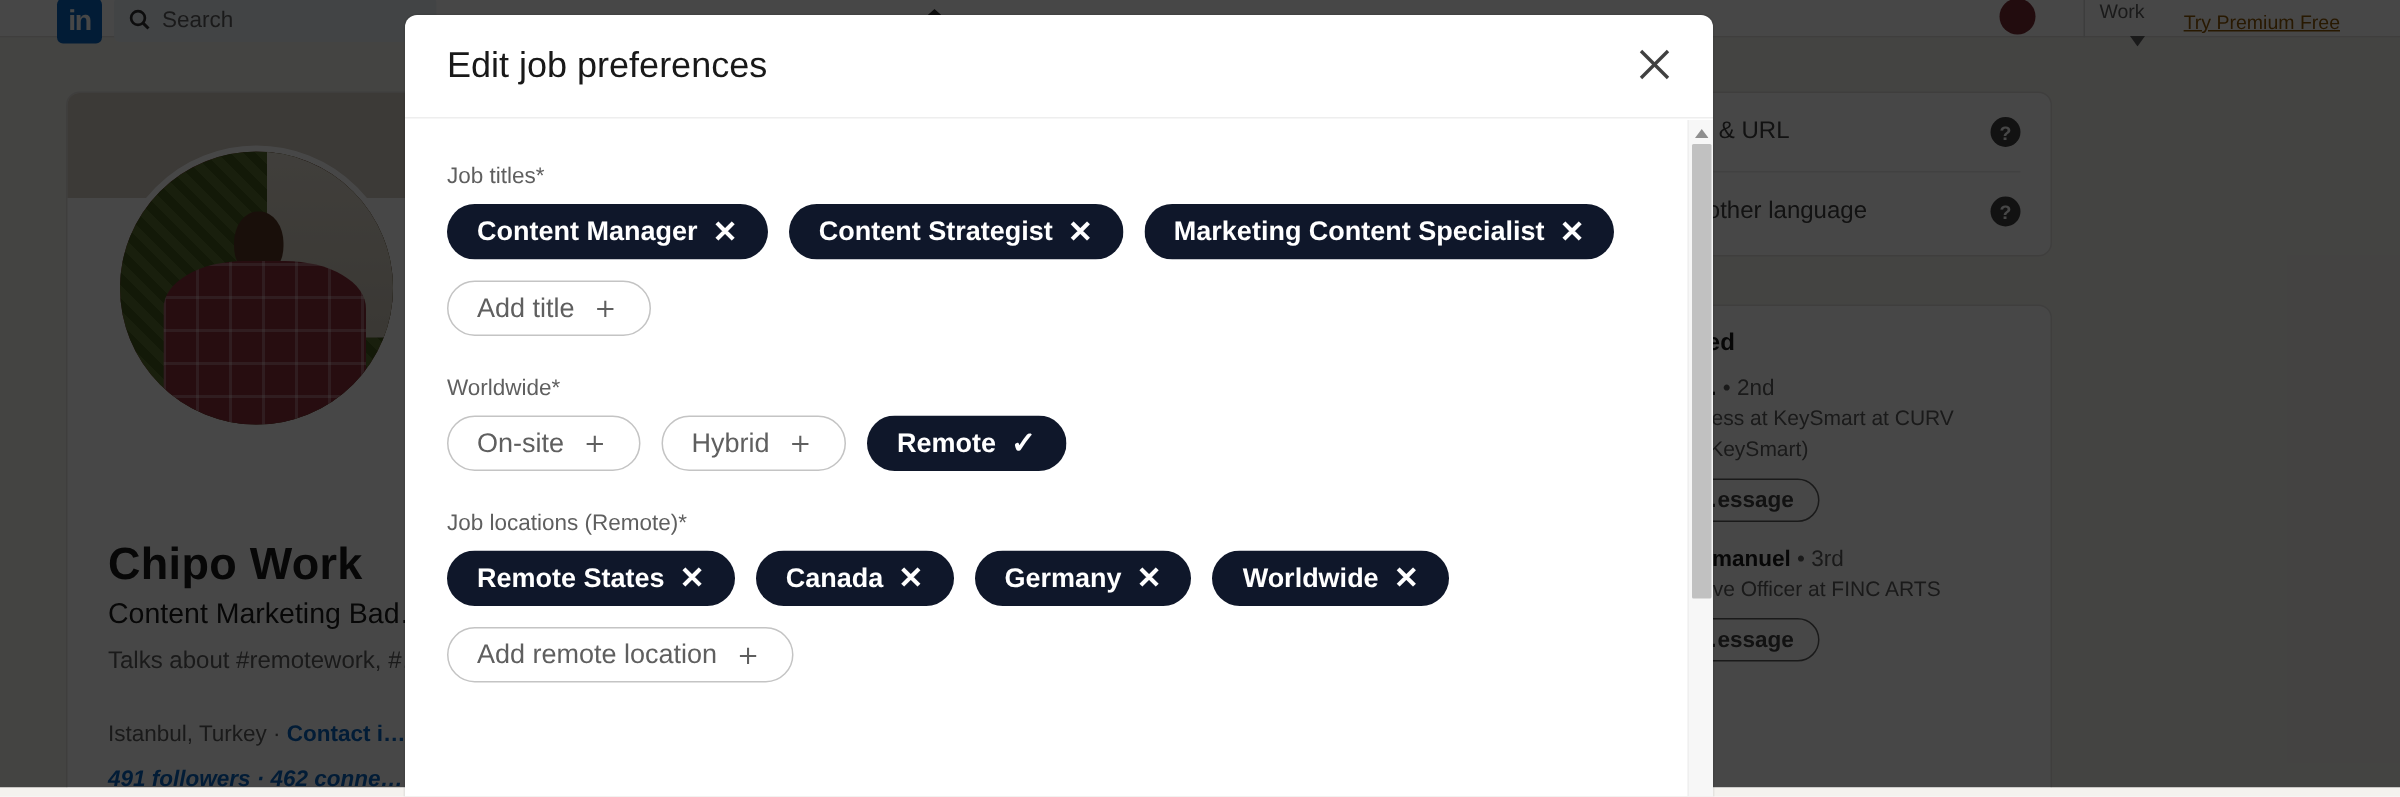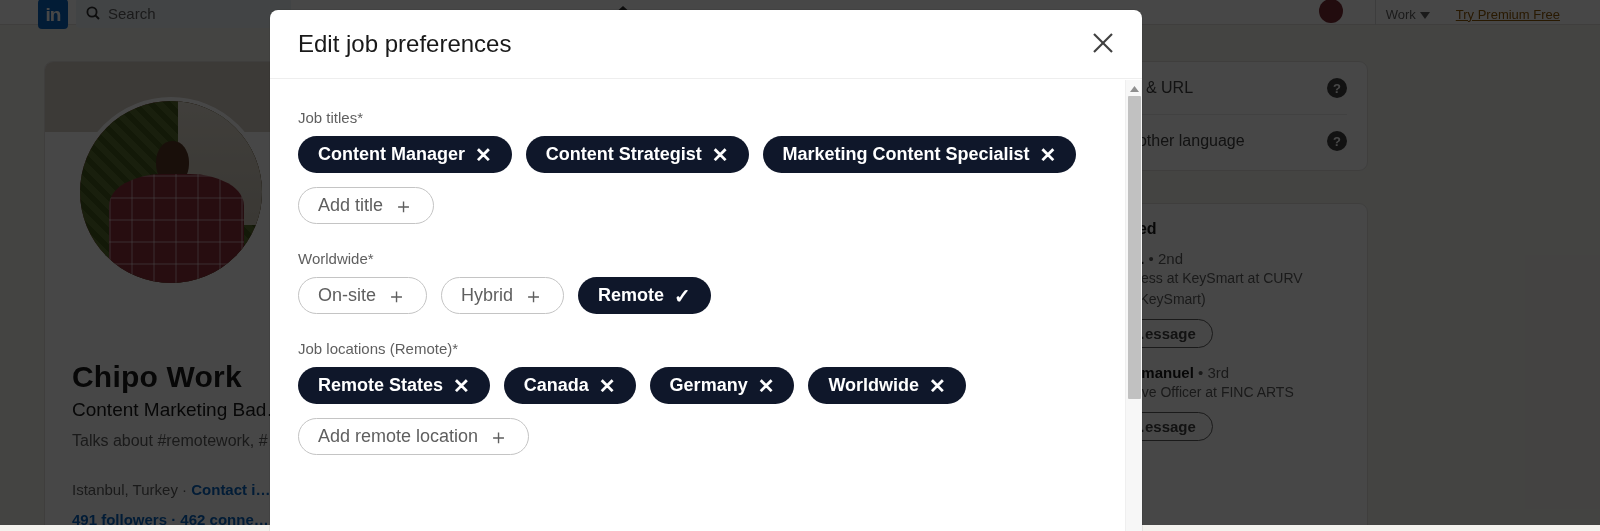--- a/index.html
+++ b/index.html
@@ -57,21 +57,21 @@
   .nav-right { margin-left: auto; display: flex; align-items: center; gap: 0; }
   .nav-me { width: 60px; position: relative; height: 25px; }
   .me-avatar {
     position: absolute; bottom: 2px; left: 14px;
     width: 24px; height: 24px; border-radius: 50%;
     background: #7a2b33;
   }
   .nav-div { width: 1px; height: 25px; background: #dcdcdc; margin: 0 10px; }
   .nav-work {
     display: flex; align-items: flex-end; gap: 4px;
-    font-size: 13px; color: #5f5f5f; height: 25px; padding-bottom: 3px;
+    font-size: 13px; color: #5f5f5f; height: 25px; padding-bottom: 3px; flex-direction: column;
   }
   .nav-premium {
     font-size: 13px; color: #915907; text-decoration: underline;
     margin-left: 26px; margin-right: 40px; padding-bottom: 3px;
     align-self: flex-end;
   }
 
   
   .profile-card {
     position: absolute; left: 44px; top: 61px;
@@ -127,21 +127,21 @@
     position: absolute; left: 72px; top: 430px;
     font-size: 16px; color: #5f5f5f; line-height: 22px; width: 560px;
   }
   .profile-loc {
     position: absolute; left: 72px; top: 481px;
     font-size: 15px; color: #5f5f5f;
   }
   .profile-loc a { color: #0a66c2; font-weight: 600; text-decoration: none; }
   .profile-stats {
     position: absolute; left: 72px; top: 511px;
-    font-size: 15px; color: #0a66c2; font-weight: 600;
+    font-size: 15px; color: #0a66c2; font-weight: 600; font-style: italic;
   }
 
   
   .right-card {
     position: absolute; left: 1092px;
     width: 276px; background: #fff;
     border: 1px solid #e0dfdc; border-radius: 9px;
   }
   #rc-edit { top: 61px; height: 110px; }
   #rc-people { top: 203px; height: 360px; }

